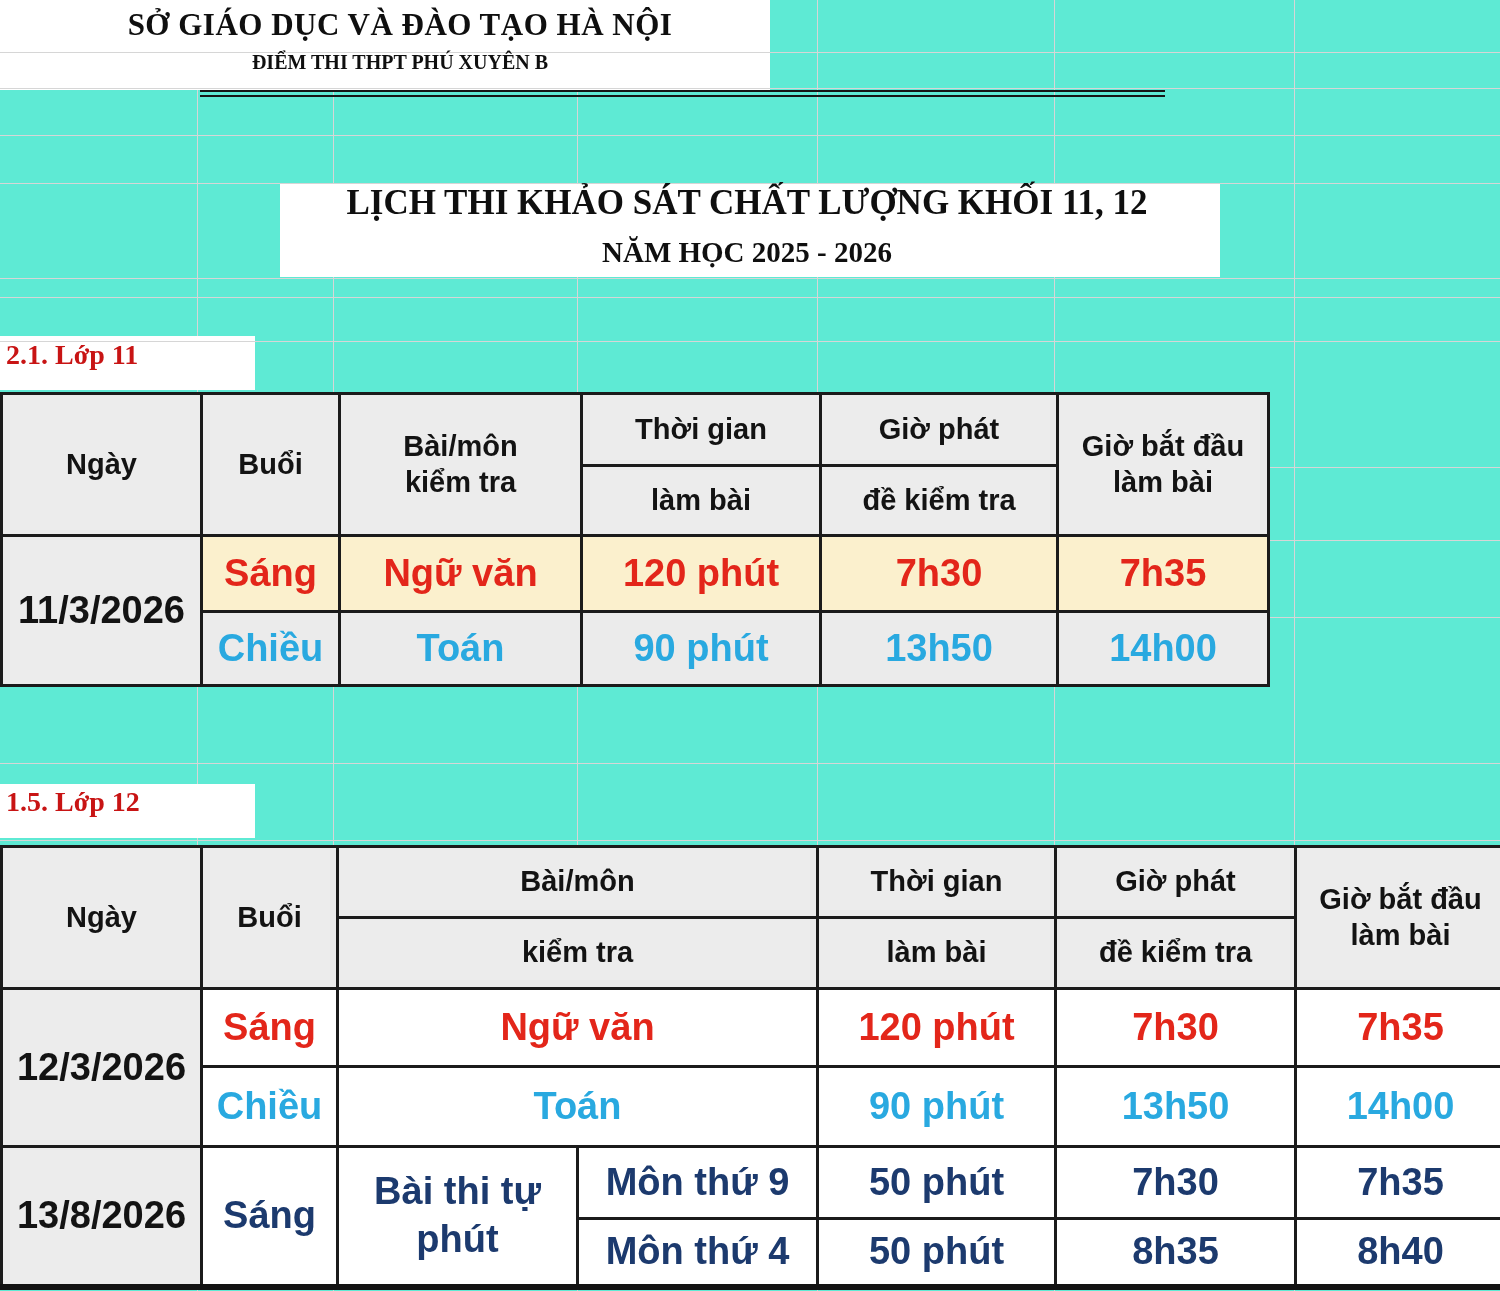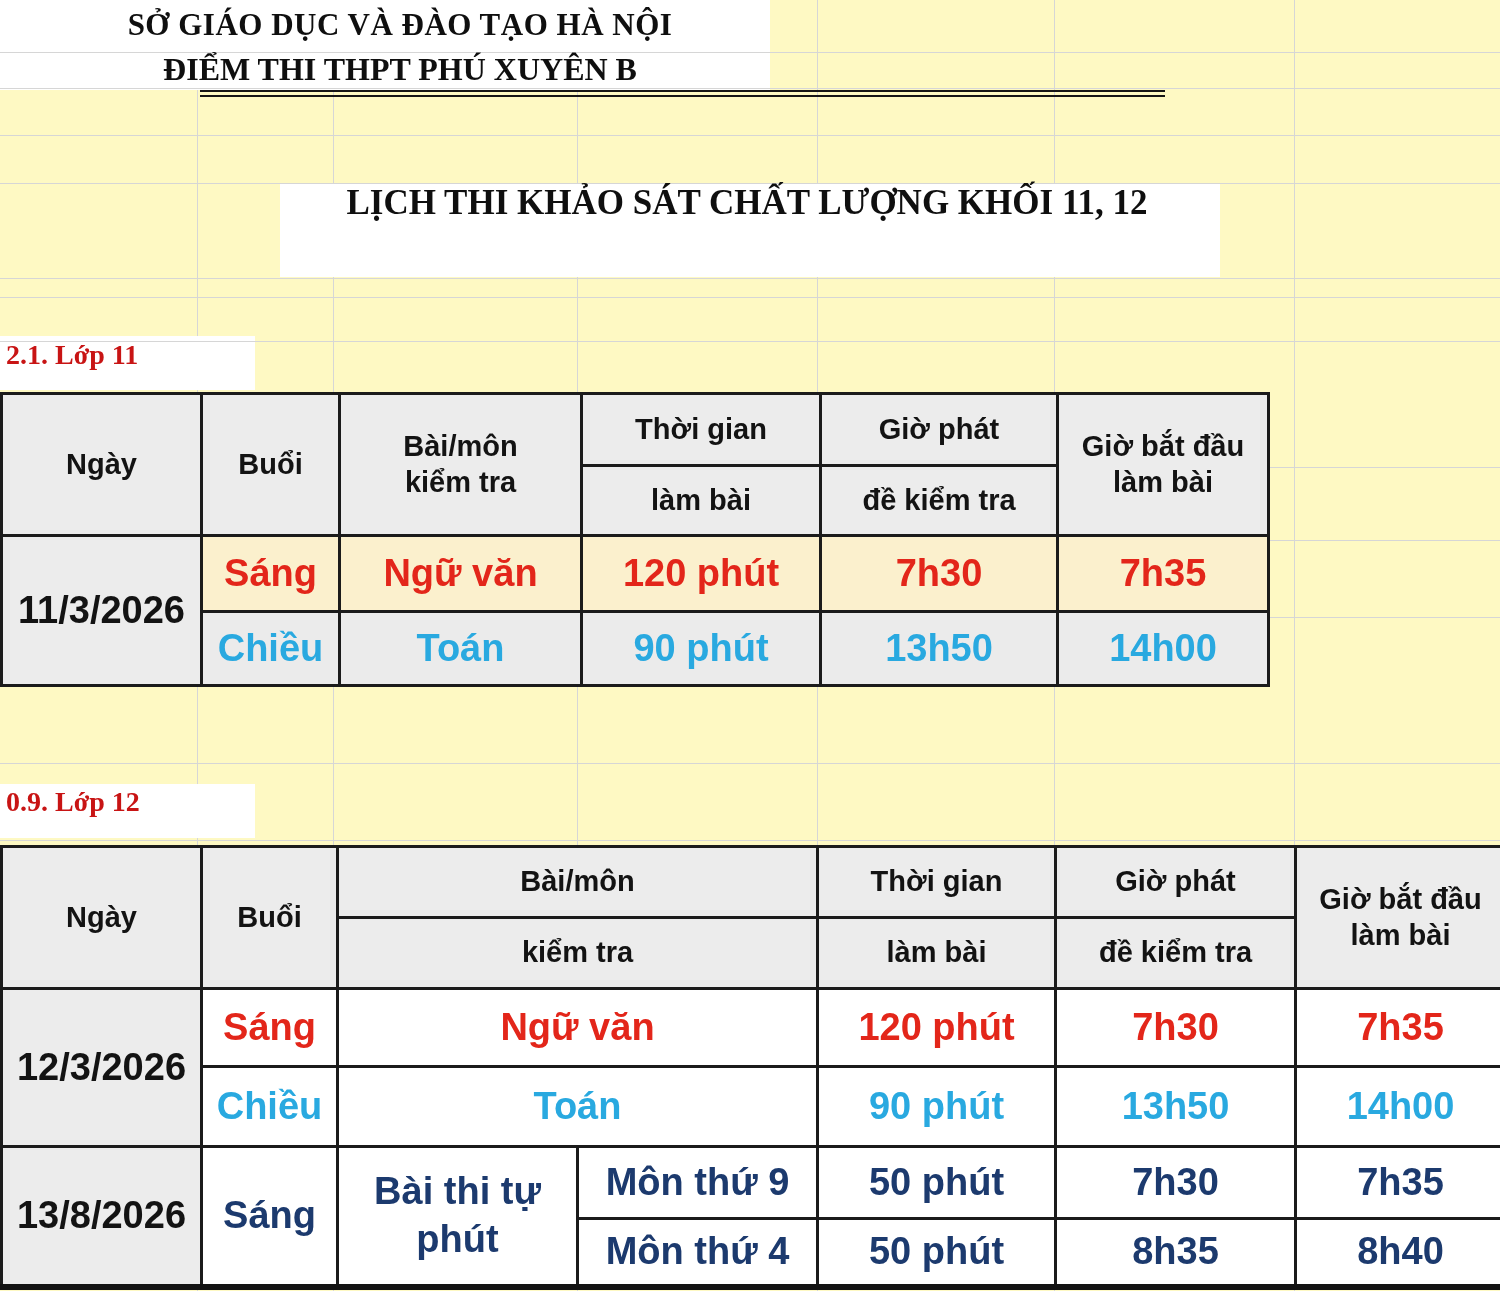--- a/index.html
+++ b/index.html
@@ -1,28 +1,28 @@
 <!DOCTYPE html>
 <html style="--c-red: #e3261a; --c-cyan: #29a9e0; --c-navy: #1c3a6e; --c-section_red: #c81414; --c-header_bg: #ececec; --c-cream_bg: #fbf0cd; --c-gray_row_bg: #ebebeb; --c-border_dark: #1b1b1b;"><head>
 <meta charset="utf-8">
 <style>
   * { margin:0; padding:0; box-sizing:border-box; }
   body { background:#ffffff; font-family:"Liberation Sans", sans-serif; }
-  #screen { position:relative; width:1500px; height:1291px; overflow:hidden; background:#fef9c3;text-decoration:underline; }
+  #screen { position:relative; width:1500px; height:1291px; overflow:hidden; background:#5eead4;text-decoration:underline; }
 
   
   .vline { position:absolute; top:0; bottom:0; width:1px; background:#d6d6d6; z-index:0; }
   .hline { position:absolute; left:0; right:0; height:1px; background:#d6d6d6; z-index:2; }
   .cover { position:absolute; background:#ffffff; z-index:1; }
 
   .serif { font-family:"Liberation Serif", serif; }
 
   .org-line { position:absolute; left:0; width:800px; text-align:center; font-weight:bold; color:#0f0f0f; z-index:3; }
   #org1 { top:7px;  font-size:31px; letter-spacing:0.5px; }
-  #org2 { top:51px; font-size:32px; }
+  #org2 { top:51px; font-size:20px; }
   .underline2 { position:absolute; left:200px; width:965px; top:90px; height:7px;
                 border-top:2px solid #161616; border-bottom:2px solid #161616; z-index:3; }
 
   .title-line { position:absolute; left:0; width:1494px; text-align:center; font-weight:bold; color:#0f0f0f; z-index:3; }
   #main-title { top:183px; font-size:35px; }
   #subtitle   { top:236px; font-size:29px; }
 
   .section-label { position:absolute; left:6px; font-size:28px; font-weight:bold;
                    color:var(--c-section_red,#c81414); z-index:3; }
   #sec1 { top:339px; }
@@ -75,20 +75,21 @@
   <div class="hline" style="top:540px"></div>
   <div class="hline" style="top:617px"></div>
   <div class="hline" style="top:763px"></div>
   <div class="hline" style="top:840px"></div>
 
   <div id="org1" class="org-line serif">SỞ GIÁO DỤC VÀ ĐÀO TẠO HÀ NỘI</div>
   <div id="org2" class="org-line serif">ĐIỂM THI THPT PHÚ XUYÊN B</div>
   <div class="underline2"></div>
 
   <div id="main-title" class="title-line serif">LỊCH THI KHẢO SÁT CHẤT LƯỢNG KHỐI 11, 12</div>
+  <div id="subtitle" class="title-line serif">NĂM HỌC 2025 - 2026</div>
 
   <div id="sec1" class="section-label serif">2.1. Lớp 11</div>
 
   <table id="t11" class="sched">
     <colgroup>
       <col style="width:200px">
         <col style="width:138px">
         <col style="width:242px">
       <col style="width:239px">
         <col style="width:237px">
@@ -124,21 +125,21 @@
     <tr class="bg-gray" style="height:74px">
       <td class="c-cyan">Chiều</td>
       <td class="c-cyan">Toán</td>
       <td class="c-cyan">90 phút</td>
       <td class="c-cyan">13h50</td>
       <td class="c-cyan">14h00</td>
     </tr>
   </tbody>
     </table>
 
-  <div id="sec2" class="section-label serif">0.9. Lớp 12</div>
+  <div id="sec2" class="section-label serif">1.5. Lớp 12</div>
 
   <table id="t12" class="sched">
     <colgroup>
       <col style="width:200px">
         <col style="width:136px">
         <col style="width:240px">
         <col style="width:240px">
       <col style="width:238px">
         <col style="width:240px">
         <col style="width:210px">

